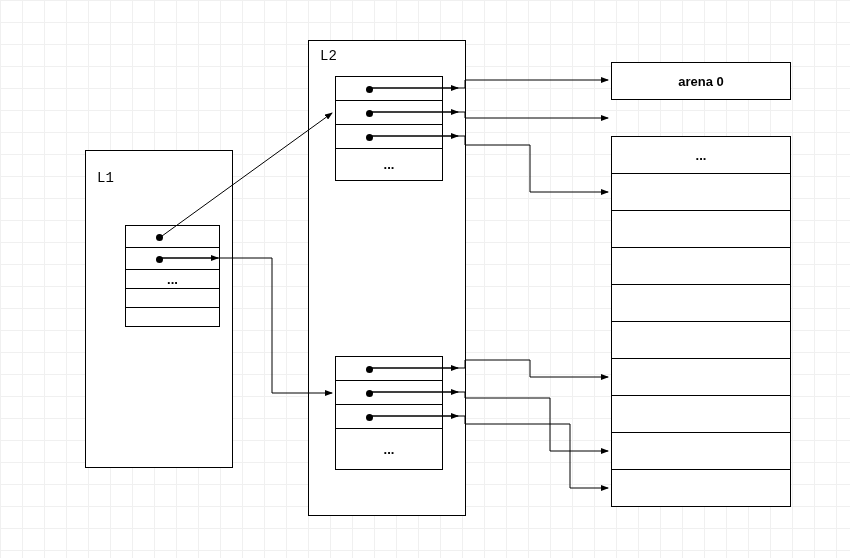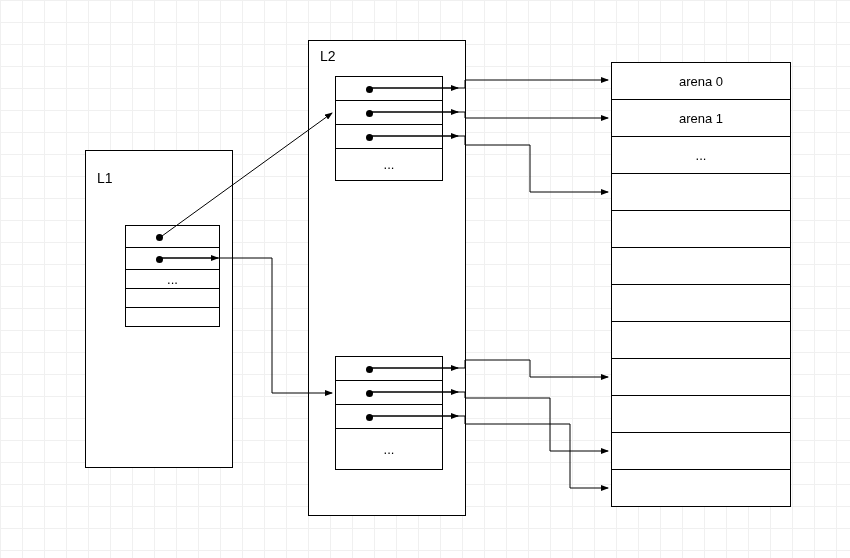--- a/index.html
+++ b/index.html
@@ -23,30 +23,32 @@
   }
   .box {
     position: absolute;
     border: 1px solid #000;
     background: #fff;
     box-sizing: border-box;
   }
   .label {
     position: absolute;
     background: transparent;
+    font-family: Liberation Mono, monospace;
   }
   .row {
     position: absolute;
     border: 1px solid #000;
     background: #fff;
     box-sizing: border-box;
     display: flex;
     align-items: center;
     justify-content: center;
     font-size: 13px;
+    font-weight: bold;
   }
   .dot {
     width: 7px;
     height: 7px;
     background: #000;
     border-radius: 50%;
     position: absolute;
   }
   svg {
     position: absolute;
@@ -92,21 +94,20 @@
   </div>
   <div class="row" style="left:335px; top:380px; width:108px; height:25px;">
     <div class="dot" style="left:30px; top:9px;"></div>
   </div>
   <div class="row" style="left:335px; top:404px; width:108px; height:25px;">
     <div class="dot" style="left:30px; top:9px;"></div>
   </div>
   <div class="row" style="left:335px; top:428px; width:108px; height:42px;">...</div>
 
   <div class="row" style="left:611px; top:62px; width:180px; height:38px;">arena 0</div>
-  <div class="row" style="left:611px; top:99px; width:180px; height:38px;">arena 1</div>
   <div class="row" style="left:611px; top:136px; width:180px; height:38px;">...</div>
   <div class="row" style="left:611px; top:173px; width:180px; height:38px;"></div>
   <div class="row" style="left:611px; top:210px; width:180px; height:38px;"></div>
   <div class="row" style="left:611px; top:247px; width:180px; height:38px;"></div>
   <div class="row" style="left:611px; top:284px; width:180px; height:38px;"></div>
   <div class="row" style="left:611px; top:321px; width:180px; height:38px;"></div>
   <div class="row" style="left:611px; top:358px; width:180px; height:38px;"></div>
   <div class="row" style="left:611px; top:395px; width:180px; height:38px;"></div>
   <div class="row" style="left:611px; top:432px; width:180px; height:38px;"></div>
   <div class="row" style="left:611px; top:469px; width:180px; height:38px;"></div>

